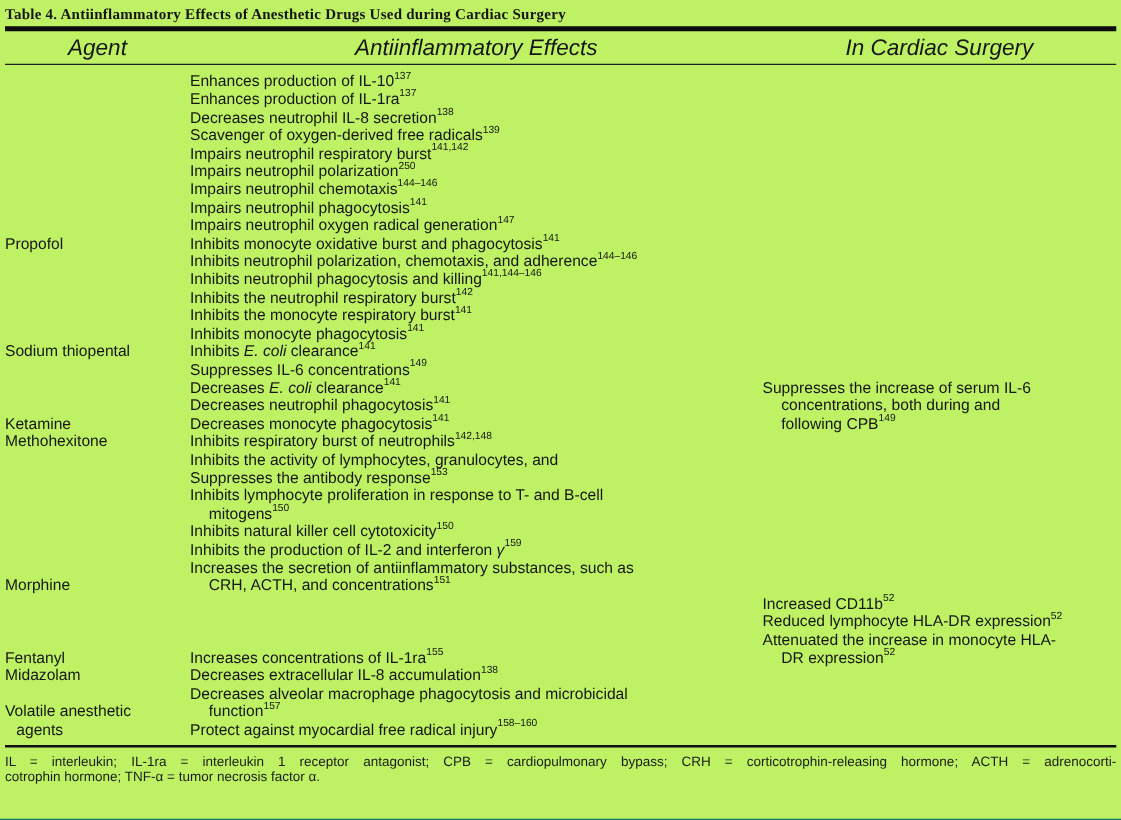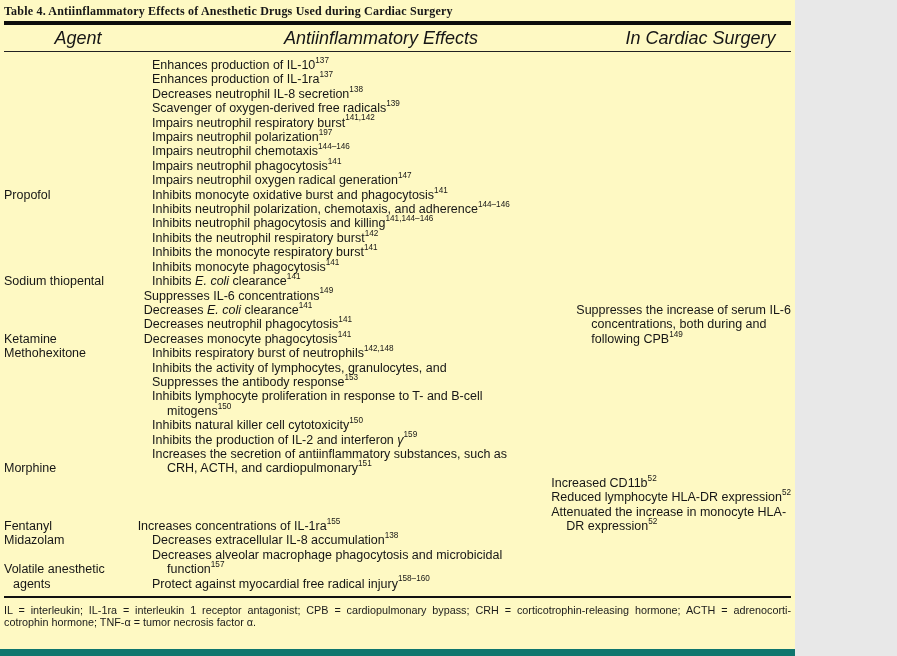--- a/index.html
+++ b/index.html
@@ -1,25 +1,25 @@
 <!DOCTYPE html>
 <html><head>
 <meta charset="utf-8">
 <style>
   html,body{margin:0;padding:0;background:#e8e8e8;}
   .page{
     position:relative;
-    width:795px;height:656px;
-    background:#fef9c3;
+    width:897px;height:656px;
+    background:#bef264;
     box-sizing:border-box;
     padding:3px 4px 0 4px;
     font-family:"Liberation Sans", sans-serif;
     color:#161616;
     overflow:hidden;
-    border-bottom:7px solid #0f766e;
+    border-bottom:1px solid #0f766e;
   }
   .title{
     font-family:"Liberation Serif", serif;
     font-weight:bold;
     font-size:12px;
     letter-spacing:.2px;
     padding:1px 0 2px 0;
     white-space:nowrap;
   }
   .rule-thick{height:4px;background:#0d0d0d;}
@@ -79,21 +79,21 @@
       <div class="trow">
         <div class="cell agent">
           <div class="line">Propofol</div>
         </div>
         <div class="cell effects">
           <div class="line"><span>Enhances production of IL-10</span><sup>137</sup></div>
           <div class="line"><span>Enhances production of IL-1ra</span><sup>137</sup></div>
           <div class="line"><span>Decreases neutrophil IL-8 secretion</span><sup>138</sup></div>
           <div class="line"><span>Scavenger of oxygen-derived free radicals</span><sup>139</sup></div>
           <div class="line"><span>Impairs neutrophil respiratory burst</span><sup>141,142</sup></div>
-          <div class="line"><span>Impairs neutrophil polarization</span><sup>197</sup></div>
+          <div class="line"><span>Impairs neutrophil polarization</span><sup>250</sup></div>
           <div class="line"><span>Impairs neutrophil chemotaxis</span><sup>144–146</sup></div>
           <div class="line"><span>Impairs neutrophil phagocytosis</span><sup>141</sup></div>
           <div class="line"><span>Impairs neutrophil oxygen radical generation</span><sup>147</sup></div>
           <div class="line"><span>Inhibits monocyte oxidative burst and phagocytosis</span><sup>141</sup></div>
         </div>
         <div class="cell cardiac"></div>
       </div>
       <div class="trow">
         <div class="cell agent">
           <div class="line">Sodium thiopental</div>
@@ -138,21 +138,21 @@
           <div class="line">Morphine</div>
         </div>
         <div class="cell effects">
           <div class="line"><span>Inhibits the activity of lymphocytes, granulocytes, and</span></div>
           <div class="line"><span>Suppresses the antibody response</span><sup>153</sup></div>
           <div class="line"><span>Inhibits lymphocyte proliferation in response to T- and B-cell</span></div>
           <div class="line cont"><span>mitogens</span><sup>150</sup></div>
           <div class="line"><span>Inhibits natural killer cell cytotoxicity</span><sup>150</sup></div>
           <div class="line"><span>Inhibits the production of IL-2 and interferon </span><i>γ</i><sup>159</sup></div>
           <div class="line"><span>Increases the secretion of antiinflammatory substances, such as</span></div>
-          <div class="line cont"><span>CRH, ACTH, and cardiopulmonary</span><sup>151</sup></div>
+          <div class="line cont"><span>CRH, ACTH, and concentrations</span><sup>151</sup></div>
         </div>
         <div class="cell cardiac"></div>
       </div>
       <div class="trow">
         <div class="cell agent">
           <div class="line">Fentanyl</div>
         </div>
         <div class="cell effects">
           <div class="line"><span>Increases concentrations of IL-1ra</span><sup>155</sup></div>
         </div>

